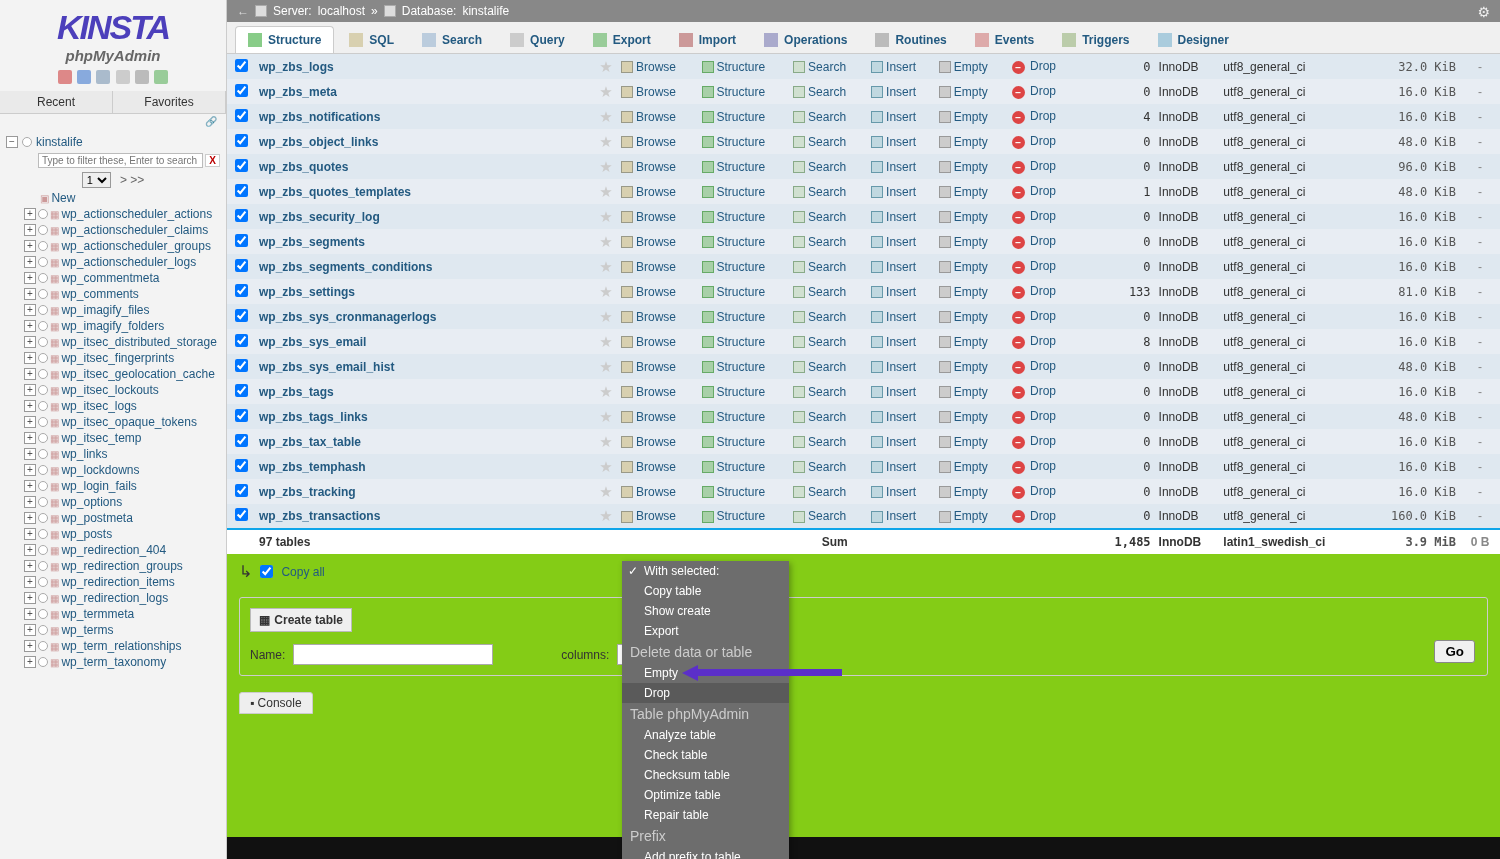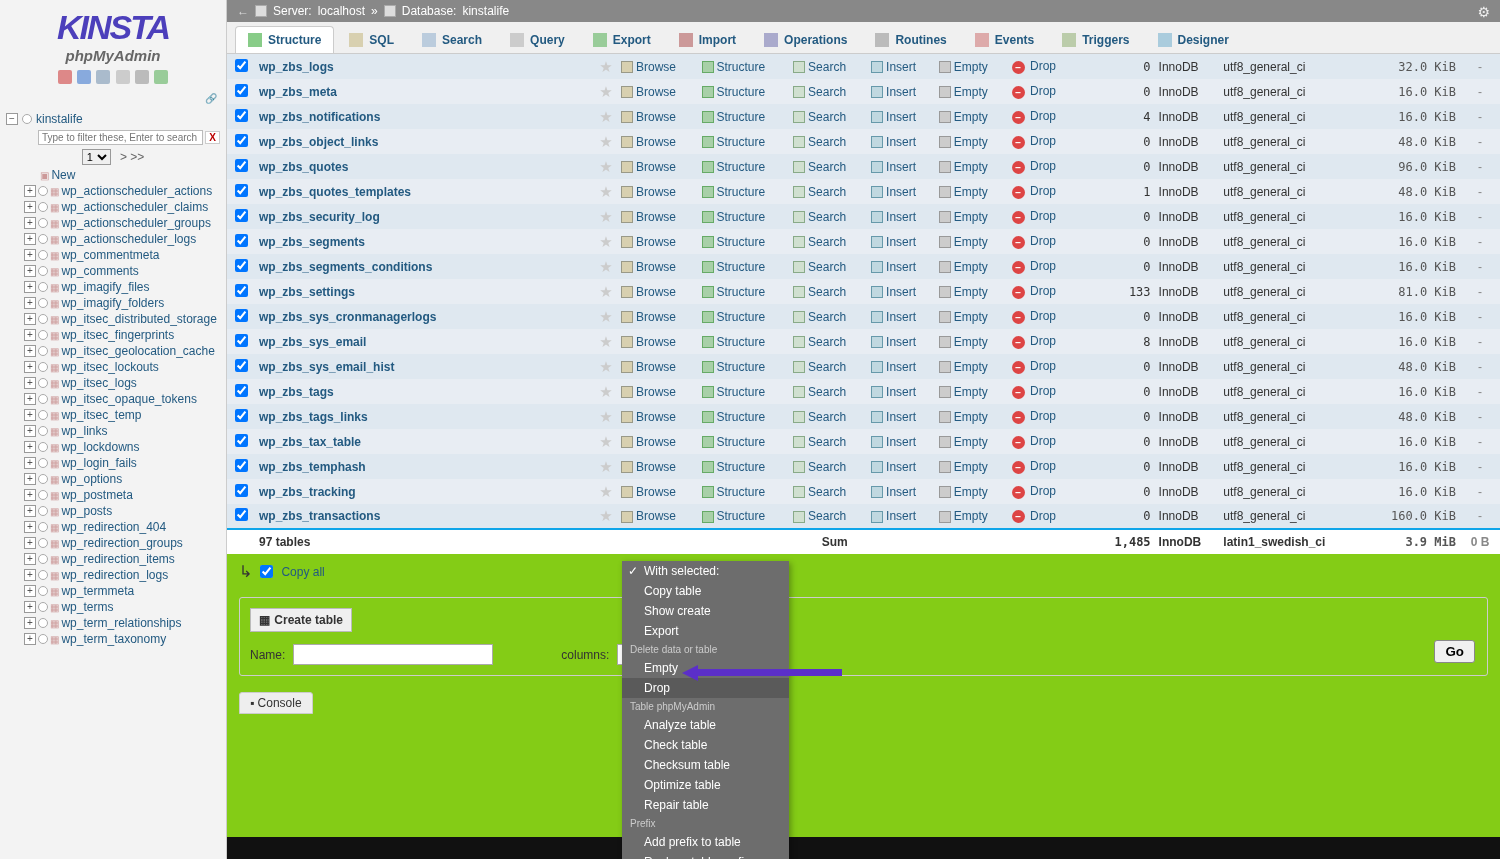--- a/index.html
+++ b/index.html
@@ -64,21 +64,21 @@
 .print-bar { padding: 4px 12px; display: flex; gap: 12px; }
 .create-panel { margin: 8px 12px; border: 1px solid #ccc; padding: 10px; border-radius: 3px; position: relative; }
 .create-btn-label { background: #f0f0f0; border: 1px solid #bbb; padding: 4px 8px; font-weight: bold; display: inline-flex; align-items: center; gap: 4px; margin-bottom: 12px; }
 .create-row { display: flex; align-items: center; gap: 8px; }
 .text-input { border: 1px solid #aaa; padding: 2px 4px; }
 .go-btn { position: absolute; right: 12px; bottom: 12px; padding: 3px 10px; border: 1px solid #888; background: #f0f0f0; border-radius: 3px; cursor: pointer; font-weight: bold; }
 .console-tab { display: inline-block; background: #eee; border: 1px solid #ccc; padding: 3px 10px; margin-left: 12px; margin-top: 8px; border-radius: 3px 3px 0 0; }
 .dropdown-menu { position: absolute; left: 395px; top: 561px; width: 167px; background: #6d6d6d; color: #fff; font-size: 12px; box-shadow: 2px 2px 6px rgba(0,0,0,0.3); z-index: 100; }
 .dropdown-menu .dm-item { padding: 3px 10px 3px 22px; cursor: pointer; position: relative; }
 .dropdown-menu .dm-item.checked::before { content: "✓"; position: absolute; left: 6px; }
-.dropdown-menu .dm-header { padding: 3px 8px; color: #ccc; font-size: 10px; }
+.dropdown-menu .dm-header { padding: 3px 8px; color: #ccc; font-size: 14px; }
 .dropdown-menu .dm-item.highlighted { background: #5a5a5a; }
 .arrow-annotation { position: absolute; left: 455px; top: 665px; width: 160px; height: 14px; z-index: 101; }
 .arrow-line { position: absolute; left: 14px; top: 4px; width: 146px; height: 7px; background: #5b2fc9; }
 .arrow-head { position: absolute; left: 0; top: 0; width: 0; height: 0; border-top: 8px solid transparent; border-bottom: 8px solid transparent; border-right: 16px solid #5b2fc9; }
 .blackbar { position: absolute; bottom: 0; left: 0; right: 0; height: 22px; background: #111; }
 </style>
 </head>
 <body>
 
 <div class="wrapper">
@@ -88,20 +88,24 @@
       <div class="brand">KINSTA</div>
       <div class="sub">phpMyAdmin</div>
     </div>
     <div class="small-icons">
       <span style="background:#d88"></span>
       <span style="background:#8ad"></span>
       <span style="background:#abc"></span>
       <span style="background:#ccc"></span>
       <span style="background:#bbb"></span>
       <span style="background:#9c9"></span>
+    </div>
+    <div class="tabs">
+      <div>Recent</div>
+      <div>Favorites</div>
     </div>
     <div class="link-icon">🔗</div>
     <div class="tree">
       <div class="tree-root">
         <span class="exp">−</span>
         <span class="circ"></span>
         <a>kinstalife</a>
       </div>
       <div class="filter-row">
         <input class="filter-input" placeholder="Type to filter these, Enter to search all" style="">

